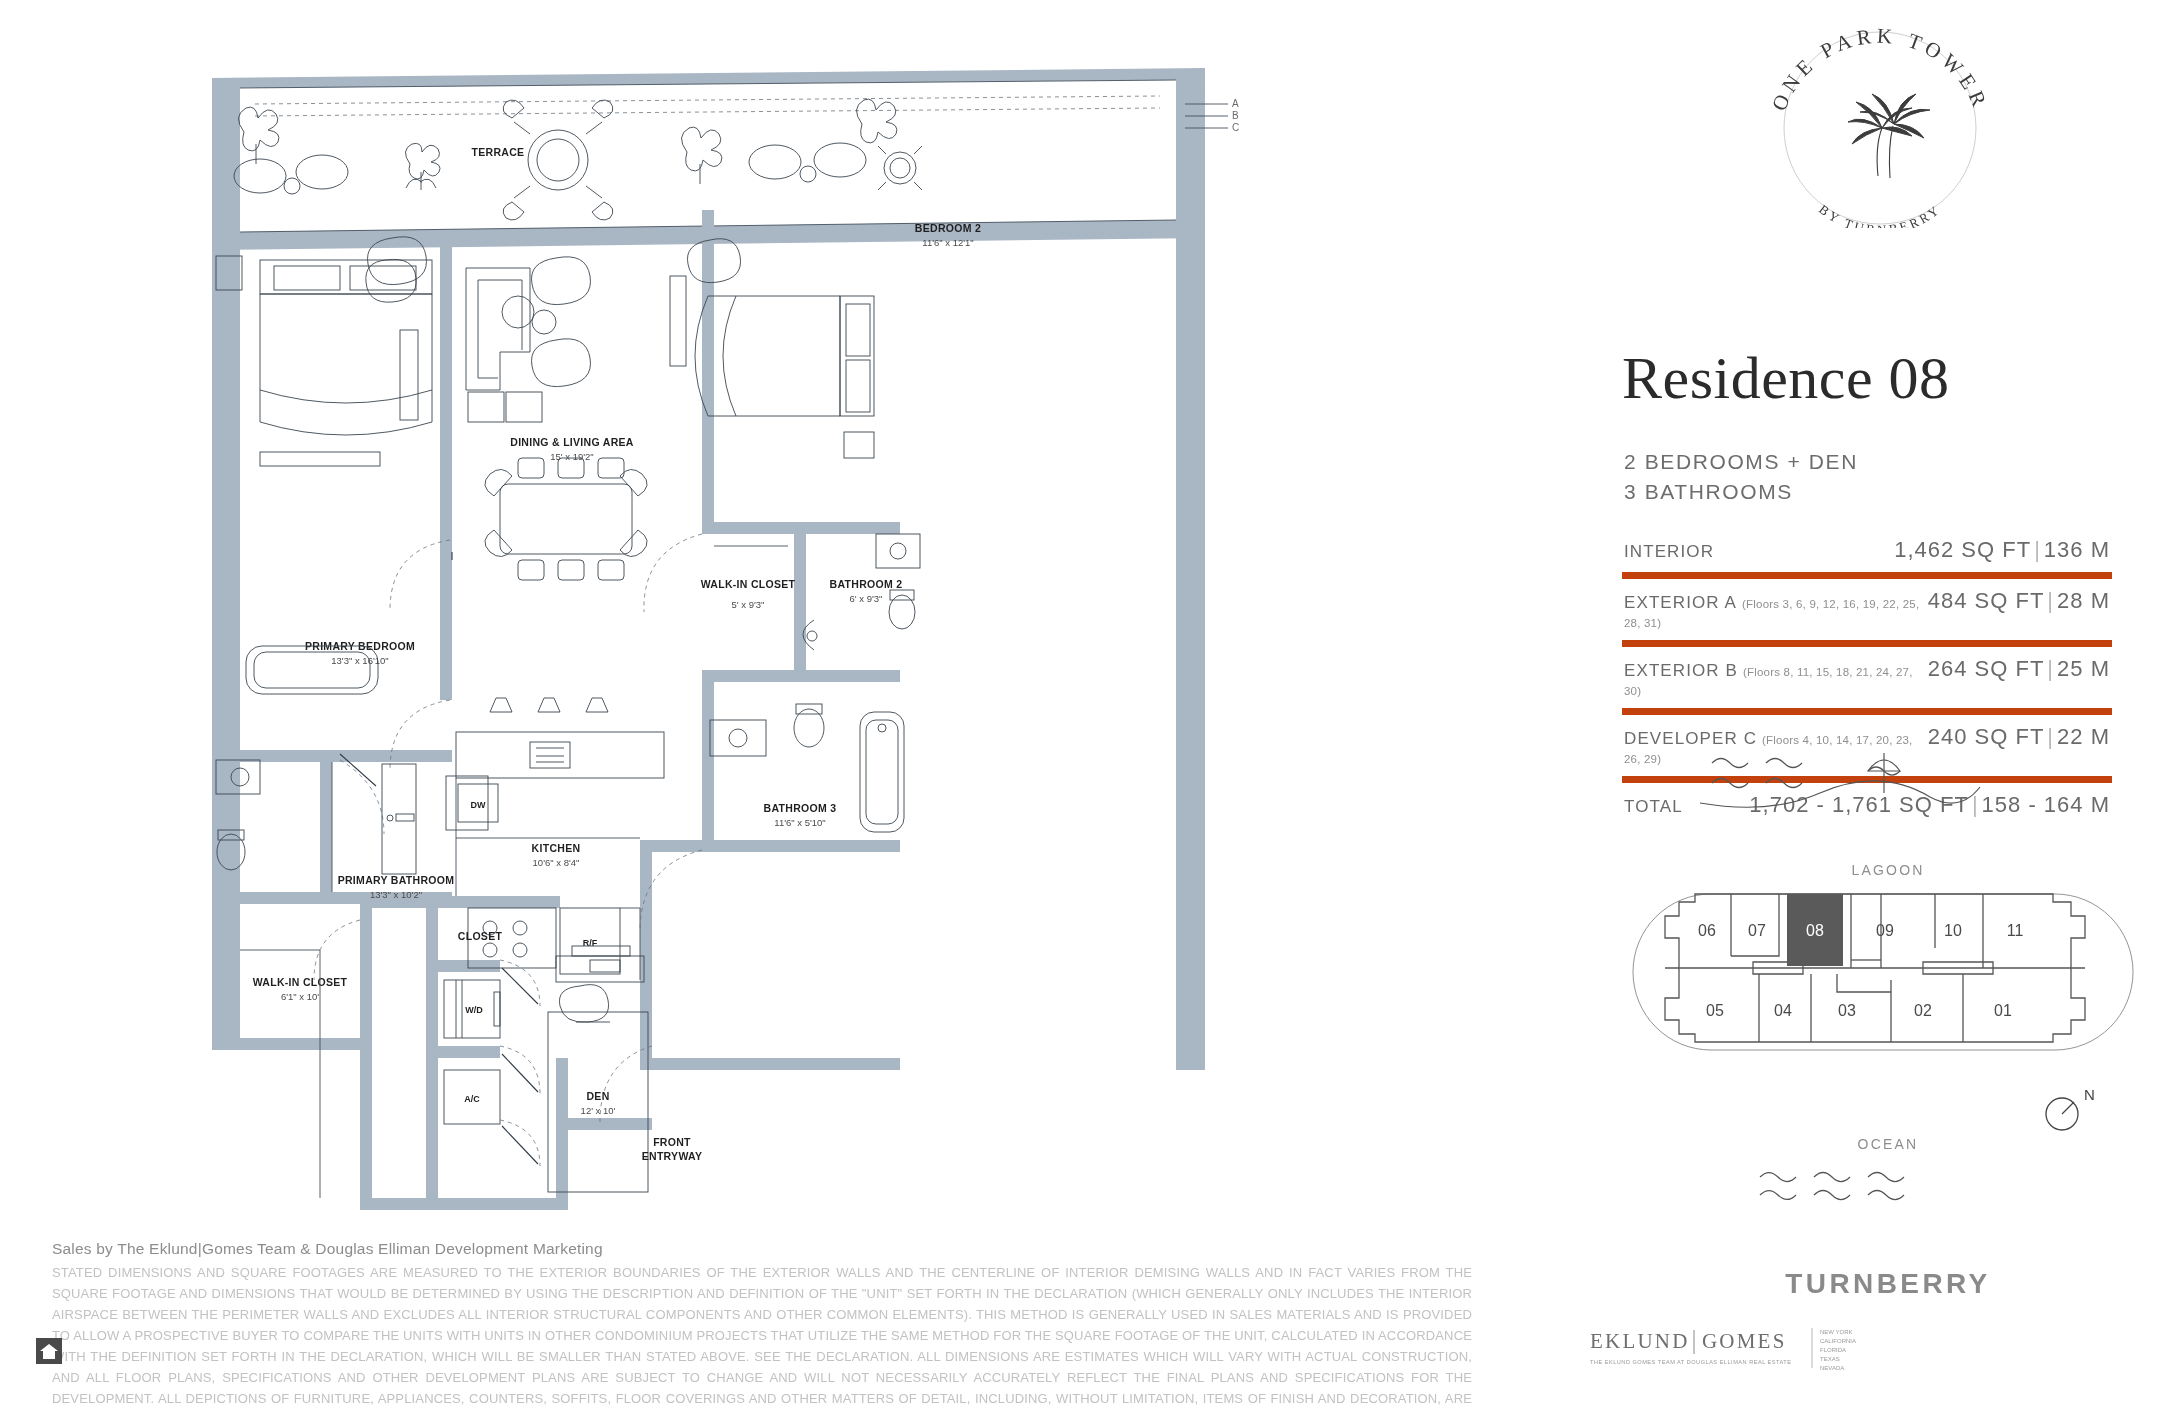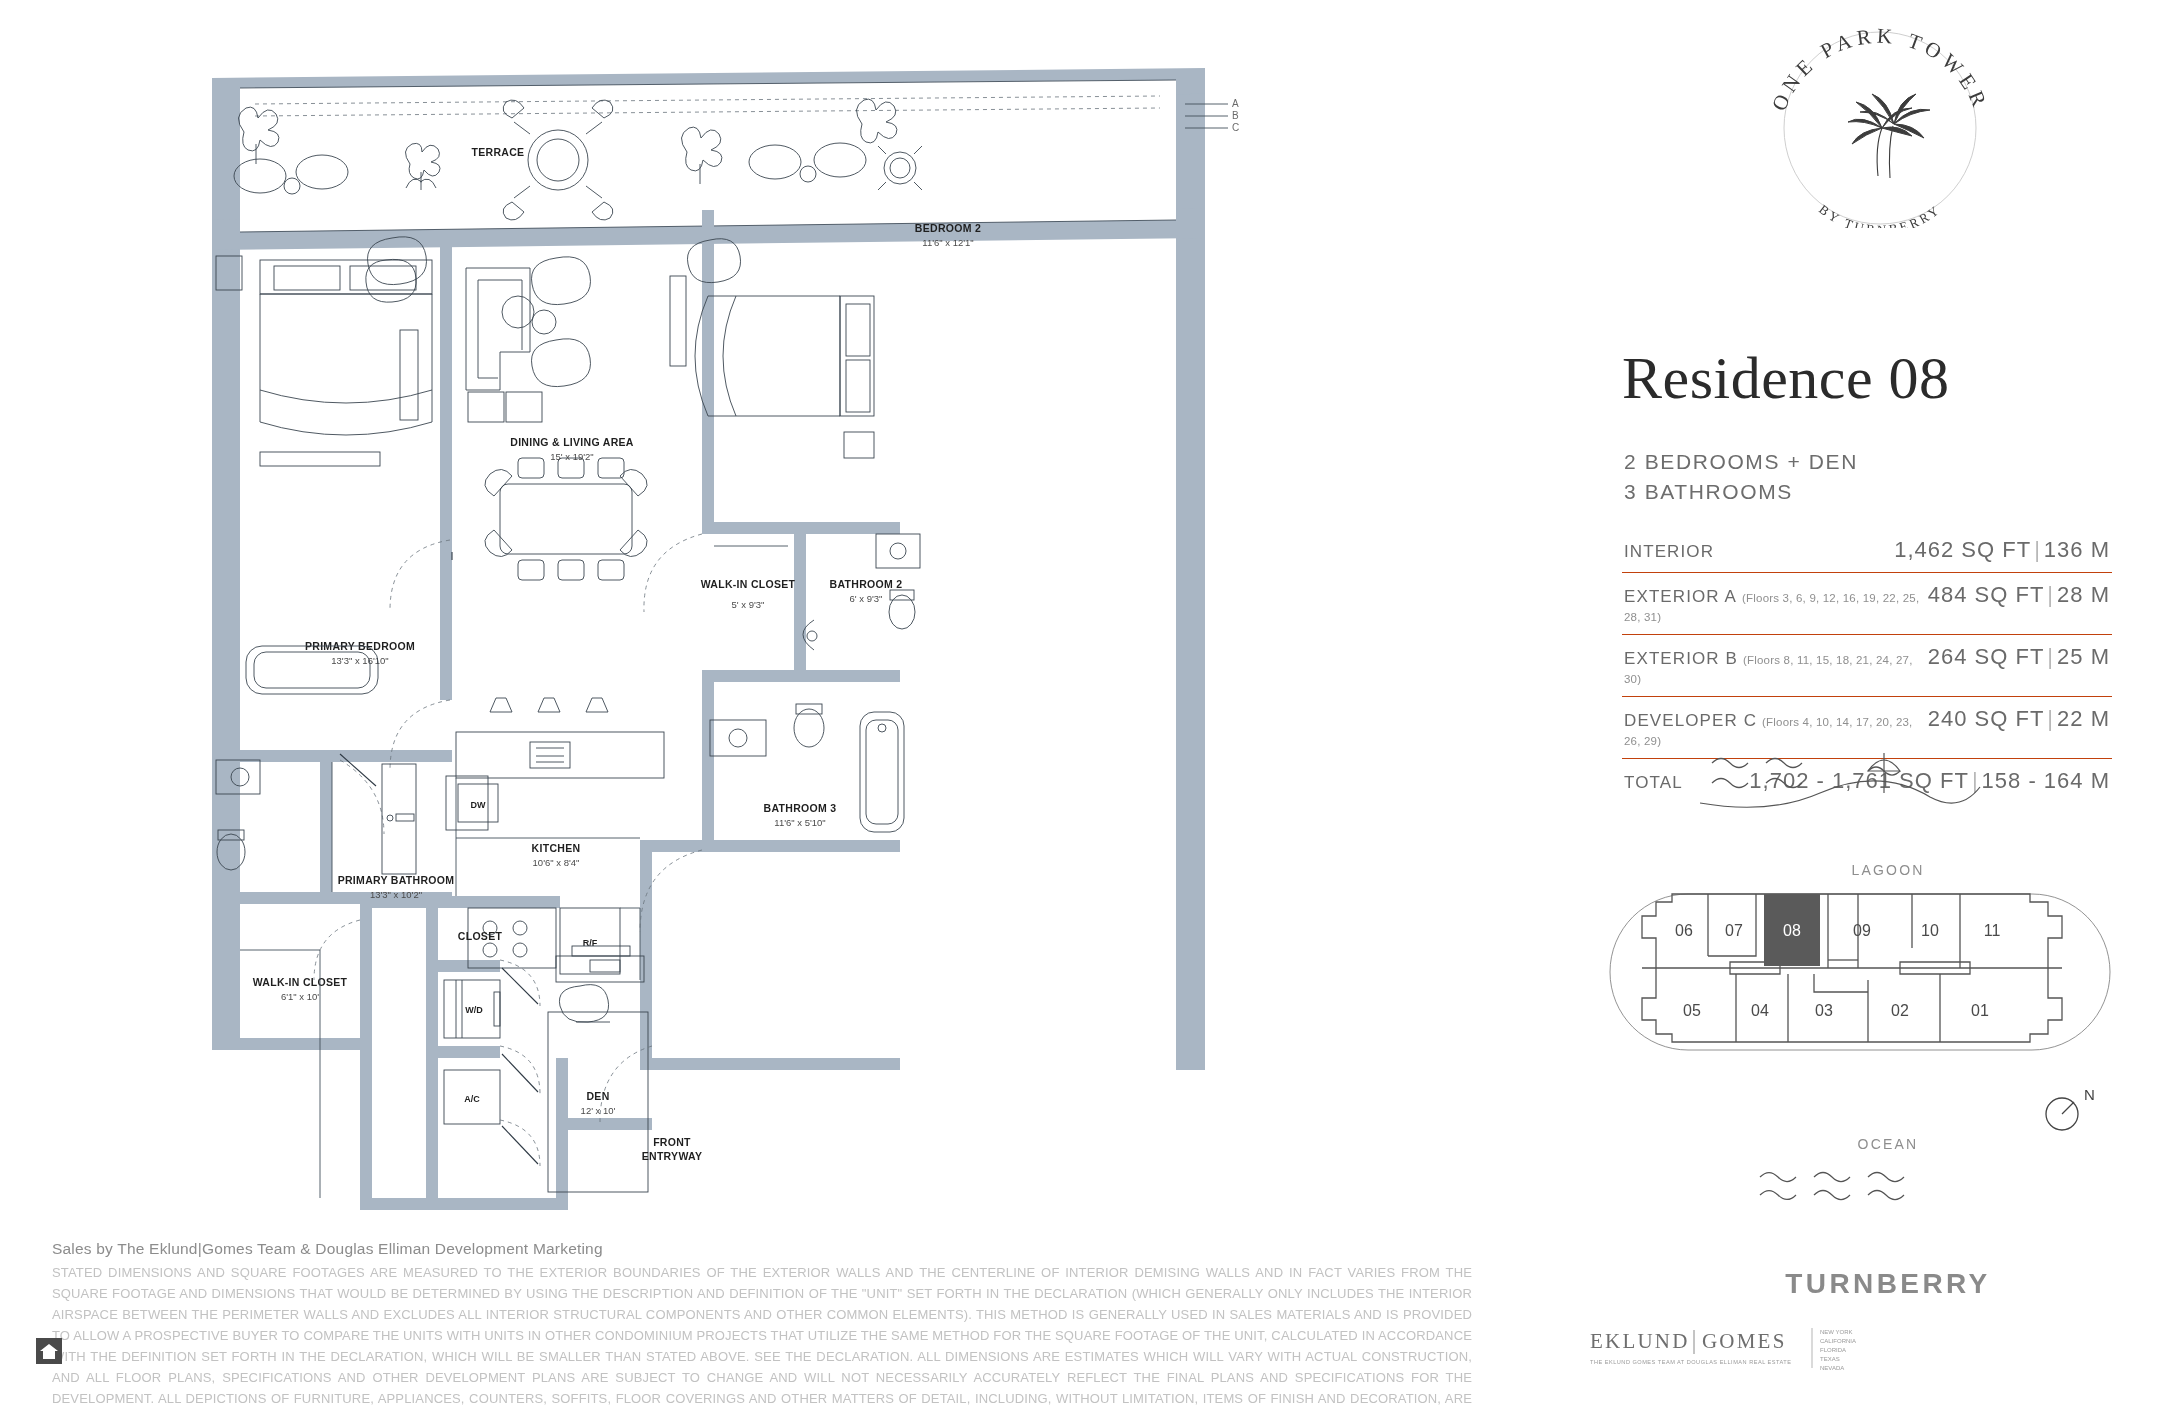--- a/index.html
+++ b/index.html
@@ -34,36 +34,36 @@
     color:#6d6d6d; font-weight:400;
   }
   .res-sub.l1 { top:450px; }
   .res-sub.l2 { top:480px; }
 
   
   #spec-table { position:absolute; left:22px; top:528px; width:490px; }
   .spec-row {
     display:flex; align-items:baseline; justify-content:space-between;
     padding:9px 2px 9px 2px;
-    border-bottom:1px solid #c2410c;
+    border-bottom:7px solid #c2410c;
   }
   .spec-row:last-child { border-bottom:none; }
   .spec-label { font-size:17px; letter-spacing:1.1px; color:#6a6a6a; white-space:nowrap; }
   .spec-note { font-size:11.5px; letter-spacing:0.2px; color:#8f8f8f; margin-left:5px; }
   .spec-value { font-size:22px; letter-spacing:1px; color:#6a6a6a; white-space:nowrap; }
   .spec-value .sep { color:#b8b8b8; padding:0 3px; }
 
   
   #lagoon-art { position:absolute; left:70px; top:745px; width:430px; height:120px; }
   .art-label {
     position:absolute; width:100%; text-align:center;
     font-size:14px; letter-spacing:2.2px; color:#8e8e8e;
   }
   #lagoon-label { left:0; top:862px; }
-  #keyplan { position:absolute; left:0; top:880px; width:520px; height:250px; }
+  #keyplan { position:absolute; left:23px; top:880px; width:520px; height:250px; }
   #ocean-label { left:0; top:1136px; }
   #ocean-art { position:absolute; left:150px; top:1165px; width:230px; height:60px; }
   #compass { position:absolute; left:440px; top:1080px; width:70px; height:60px; }
 
   
   #turnberry {
     position:absolute; left:0; top:1268px; width:576px; text-align:center;
     font-size:28px; letter-spacing:3.4px; color:#8a8a8a; font-weight:700;
   }
   #eklund-logo { position:absolute; left:-20px; top:1320px; width:290px; height:60px; }

